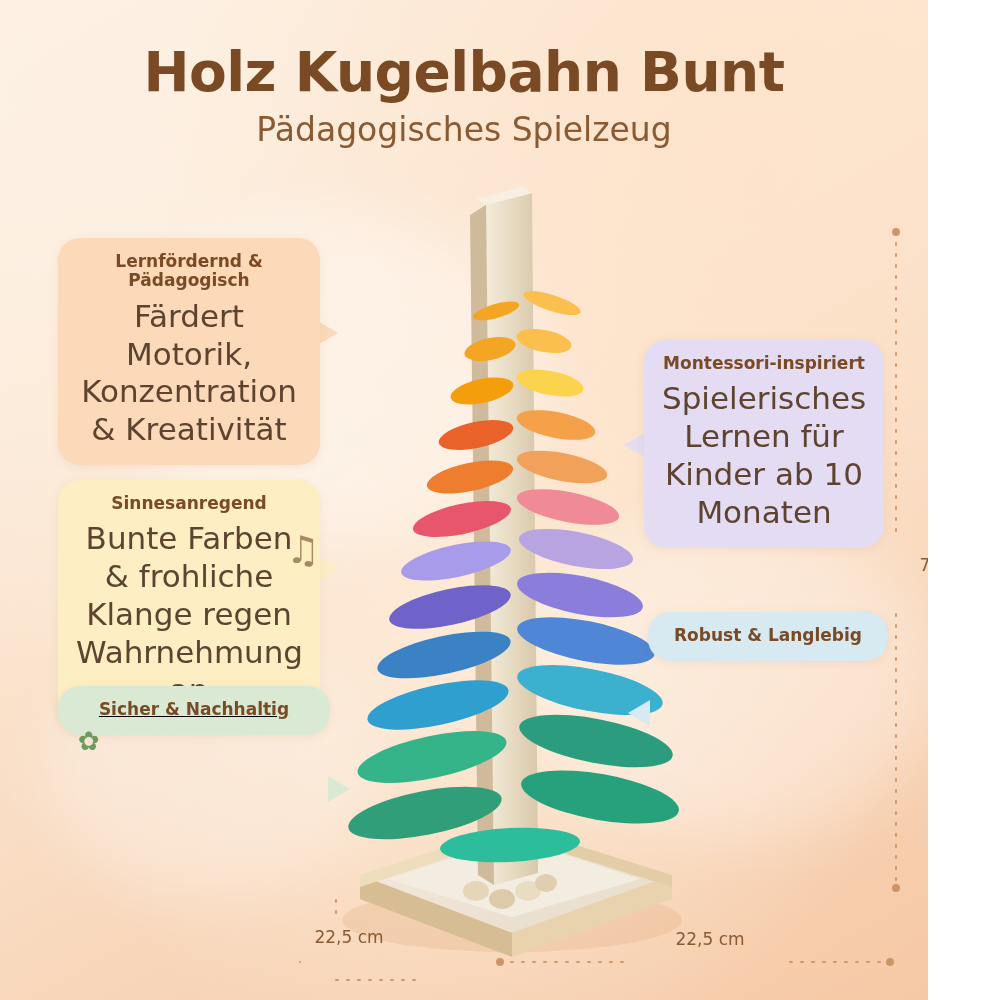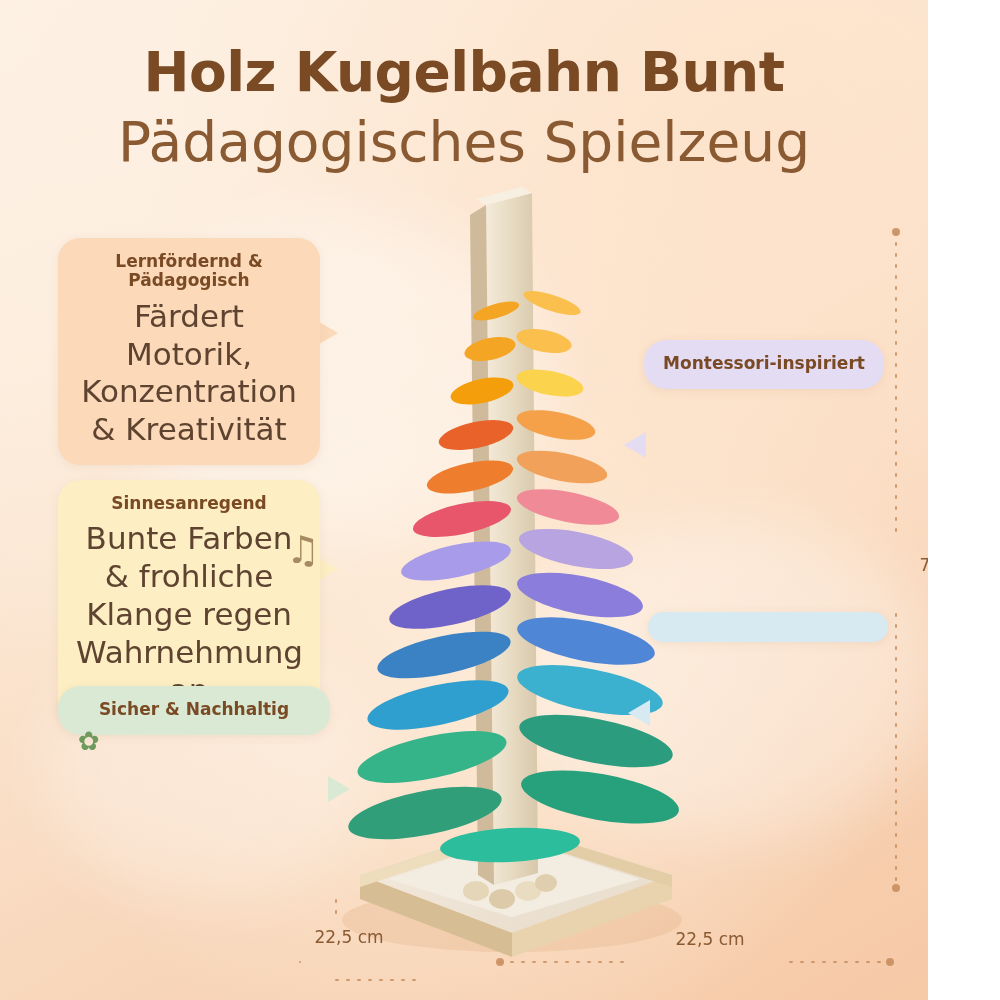--- a/index.html
+++ b/index.html
@@ -42,21 +42,21 @@
   }
   .title {
     font-size: 55px;
     font-weight: bold;
     color: #7a4a25;
     letter-spacing: -0.5px;
     line-height: 1.05;
   }
   .subtitle {
     margin-top: 10px;
-    font-size: 55px;
+    font-size: 33px;
     color: #8a5a33;
     line-height: 1.1;
   }
 
   
   .card {
     position: absolute;
     border-radius: 22px;
     padding: 14px 18px 16px 18px;
     box-sizing: border-box;
@@ -70,21 +70,21 @@
     line-height: 1.14;
   }
   .card .card-body {
     margin-top: 7px;
     font-size: 31px;
     color: #5e4430;
     line-height: 1.22;
   }
   .card.peach  { background: #fbd9b9; }
   .card.yellow { background: #fdeec4; }
-  .card.green  { background: #d9e9d3; }
+  .card.green  { background: #d9e9d3; text-decoration: underline; }
   .card.purple { background: #e3dcf2; }
   .card.blue   { background: #d7e9f1; }
 
   .card.peach  .card-title,
   .card.yellow .card-title,
   .card.green  .card-title,
   .card.purple .card-title,
   .card.blue   .card-title { color: #7a4a25; }
 
   #card-lern   { left: 58px;  top: 238px; width: 262px; }
@@ -280,24 +280,26 @@
 
   <div class="tail left-green"></div>
   <div class="card green" id="card-sicher">
     <div class="card-title">Sicher &amp; Nachhaltig</div>
   </div>
   <div class="leaf-icon">✿</div>
 
   <div class="tail right-purple"></div>
   <div class="card purple" id="card-monte">
     <div class="card-title">Montessori-inspiriert</div>
+    <div class="card-body">Spielerisches Lernen für Kinder ab 10 Monaten</div>
   </div>
 
   <div class="tail right-blue"></div>
   <div class="card blue" id="card-robust">
+    <div class="card-title">Robust &amp; Langlebig</div>
   </div>
 
   <svg class="dim-line" style="left:0; top:0; width:1000px; height:1000px;">
     <g stroke="#c98f60" stroke-width="2" stroke-dasharray="2 9" stroke-linecap="round" fill="none" opacity="0.85">
       <line x1="896" y1="232" x2="896" y2="540"></line>
       <line x1="896" y1="614" x2="896" y2="888"></line>
       <line x1="500" y1="962" x2="632" y2="962"></line>
       <line x1="790" y1="962" x2="890" y2="962"></line>
       <line x1="300" y1="962" x2="300" y2="962"></line>
     </g>

